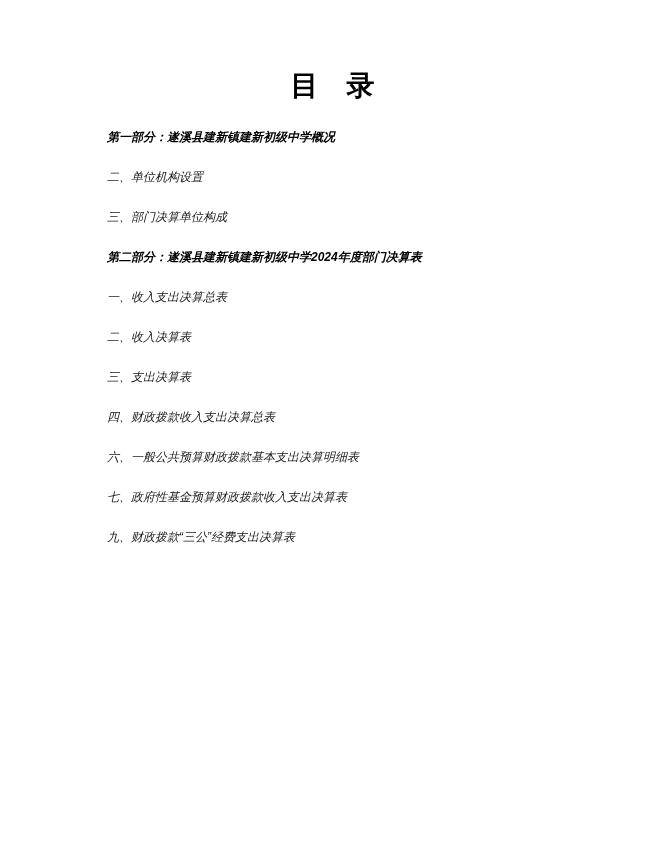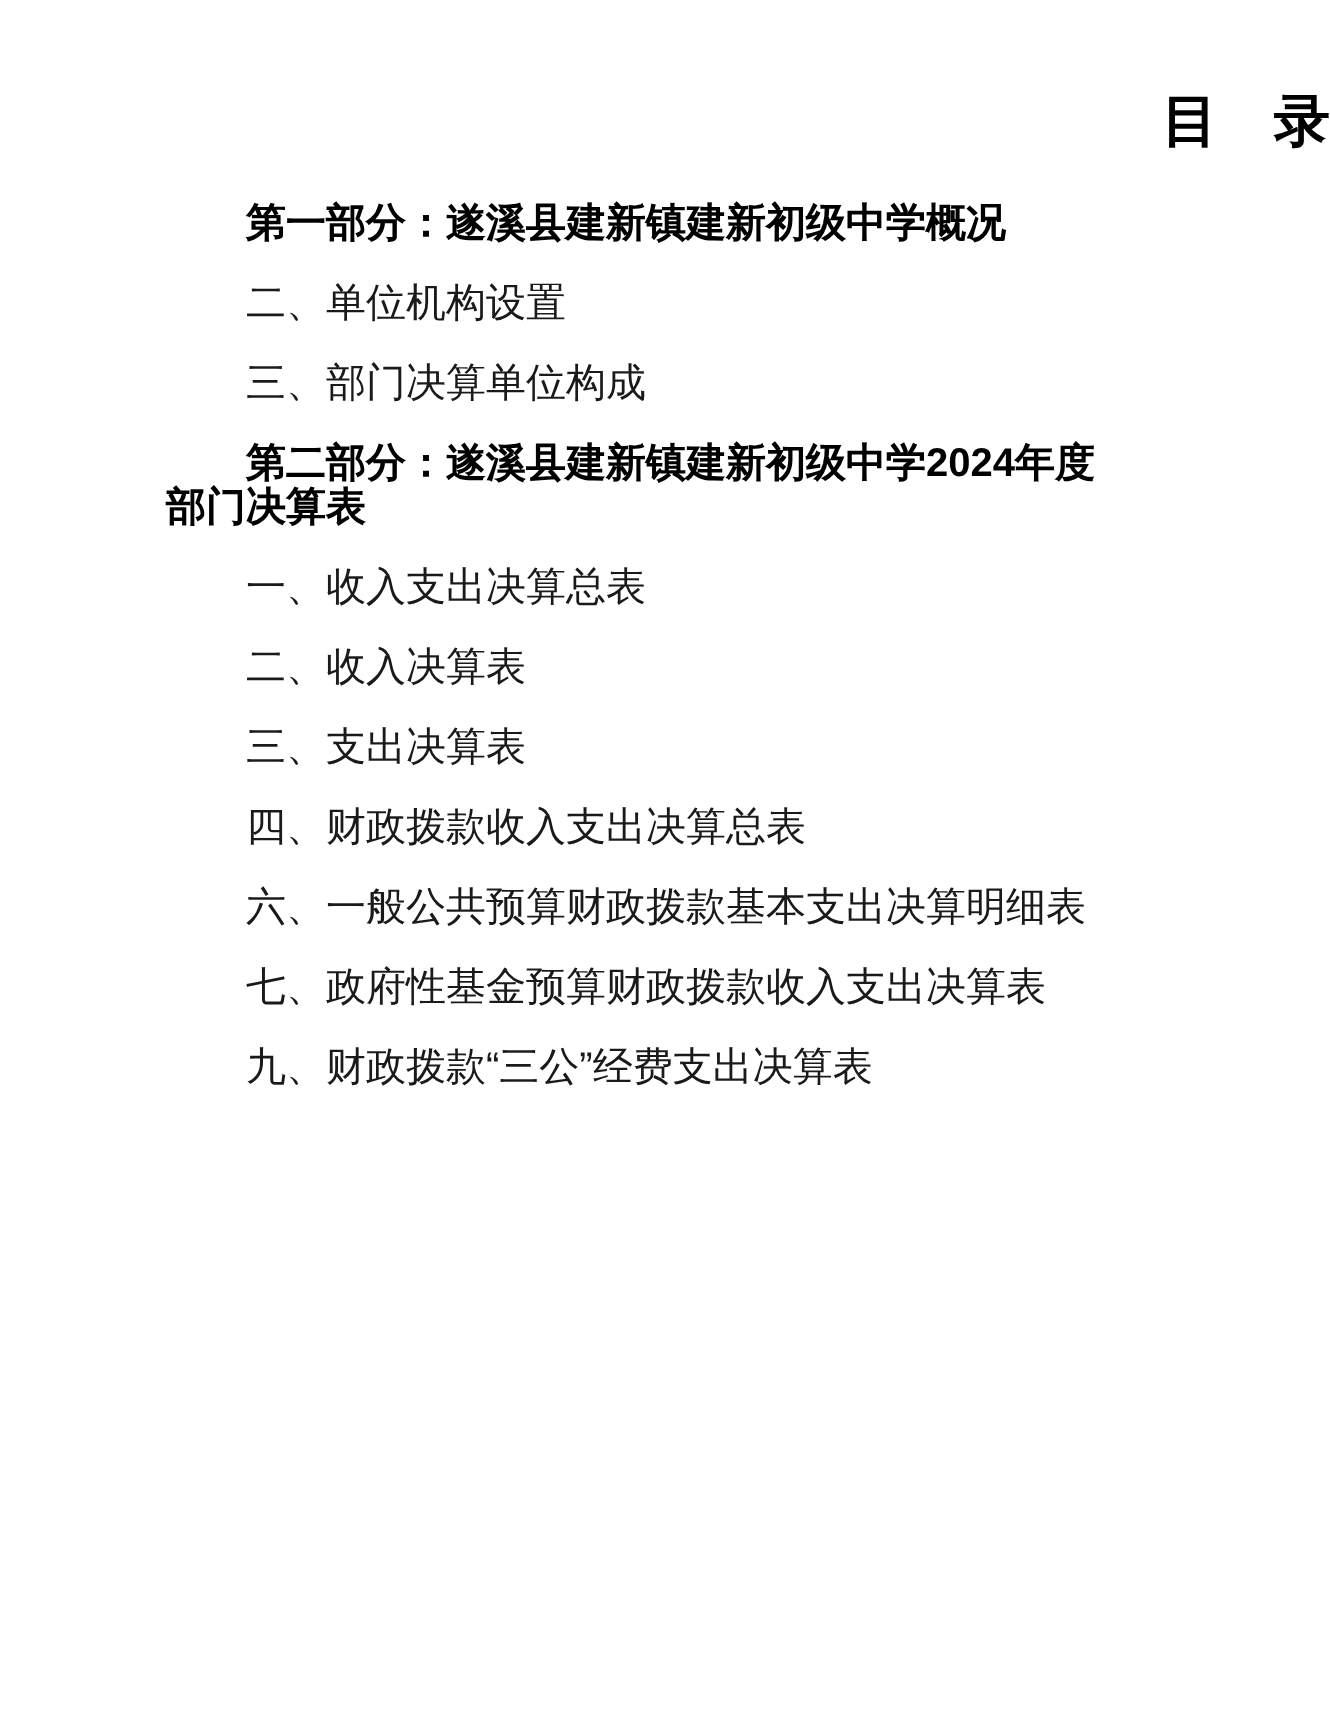--- a/index.html
+++ b/index.html
@@ -11,40 +11,41 @@
     position: relative;
     width: 665px;
     height: 860px;
     background: #ffffff;
     overflow: hidden;
     font-family: "Liberation Sans", "DejaVu Sans", sans-serif;
     color: #000000;
   }
   .doc-title {
     margin: 0;
-    padding-top: 45px;
+    padding-top: 70px;
     width: 665px;
-    text-align: right;
+    text-align: center;
     font-size: 28px;
     line-height: 31px;
     font-weight: 700;
     color: #000000;
   }
   .toc {
     margin-top: 25px;
     margin-left: 83px;
     width: 480px;
   }
   .toc p {
     margin: 0 0 18px 0;
-    font-size: 20px;
+    font-size: 12px;
     line-height: 22px;
     text-indent: 2em;
     word-break: break-all;
     overflow-wrap: break-word;
+    font-style: italic;
   }
   .toc p.heading {
     font-weight: 700;
     color: #000000;
   }
   .toc p.item {
     font-weight: 400;
     color: #1a1a1a;
   }
 </style>

